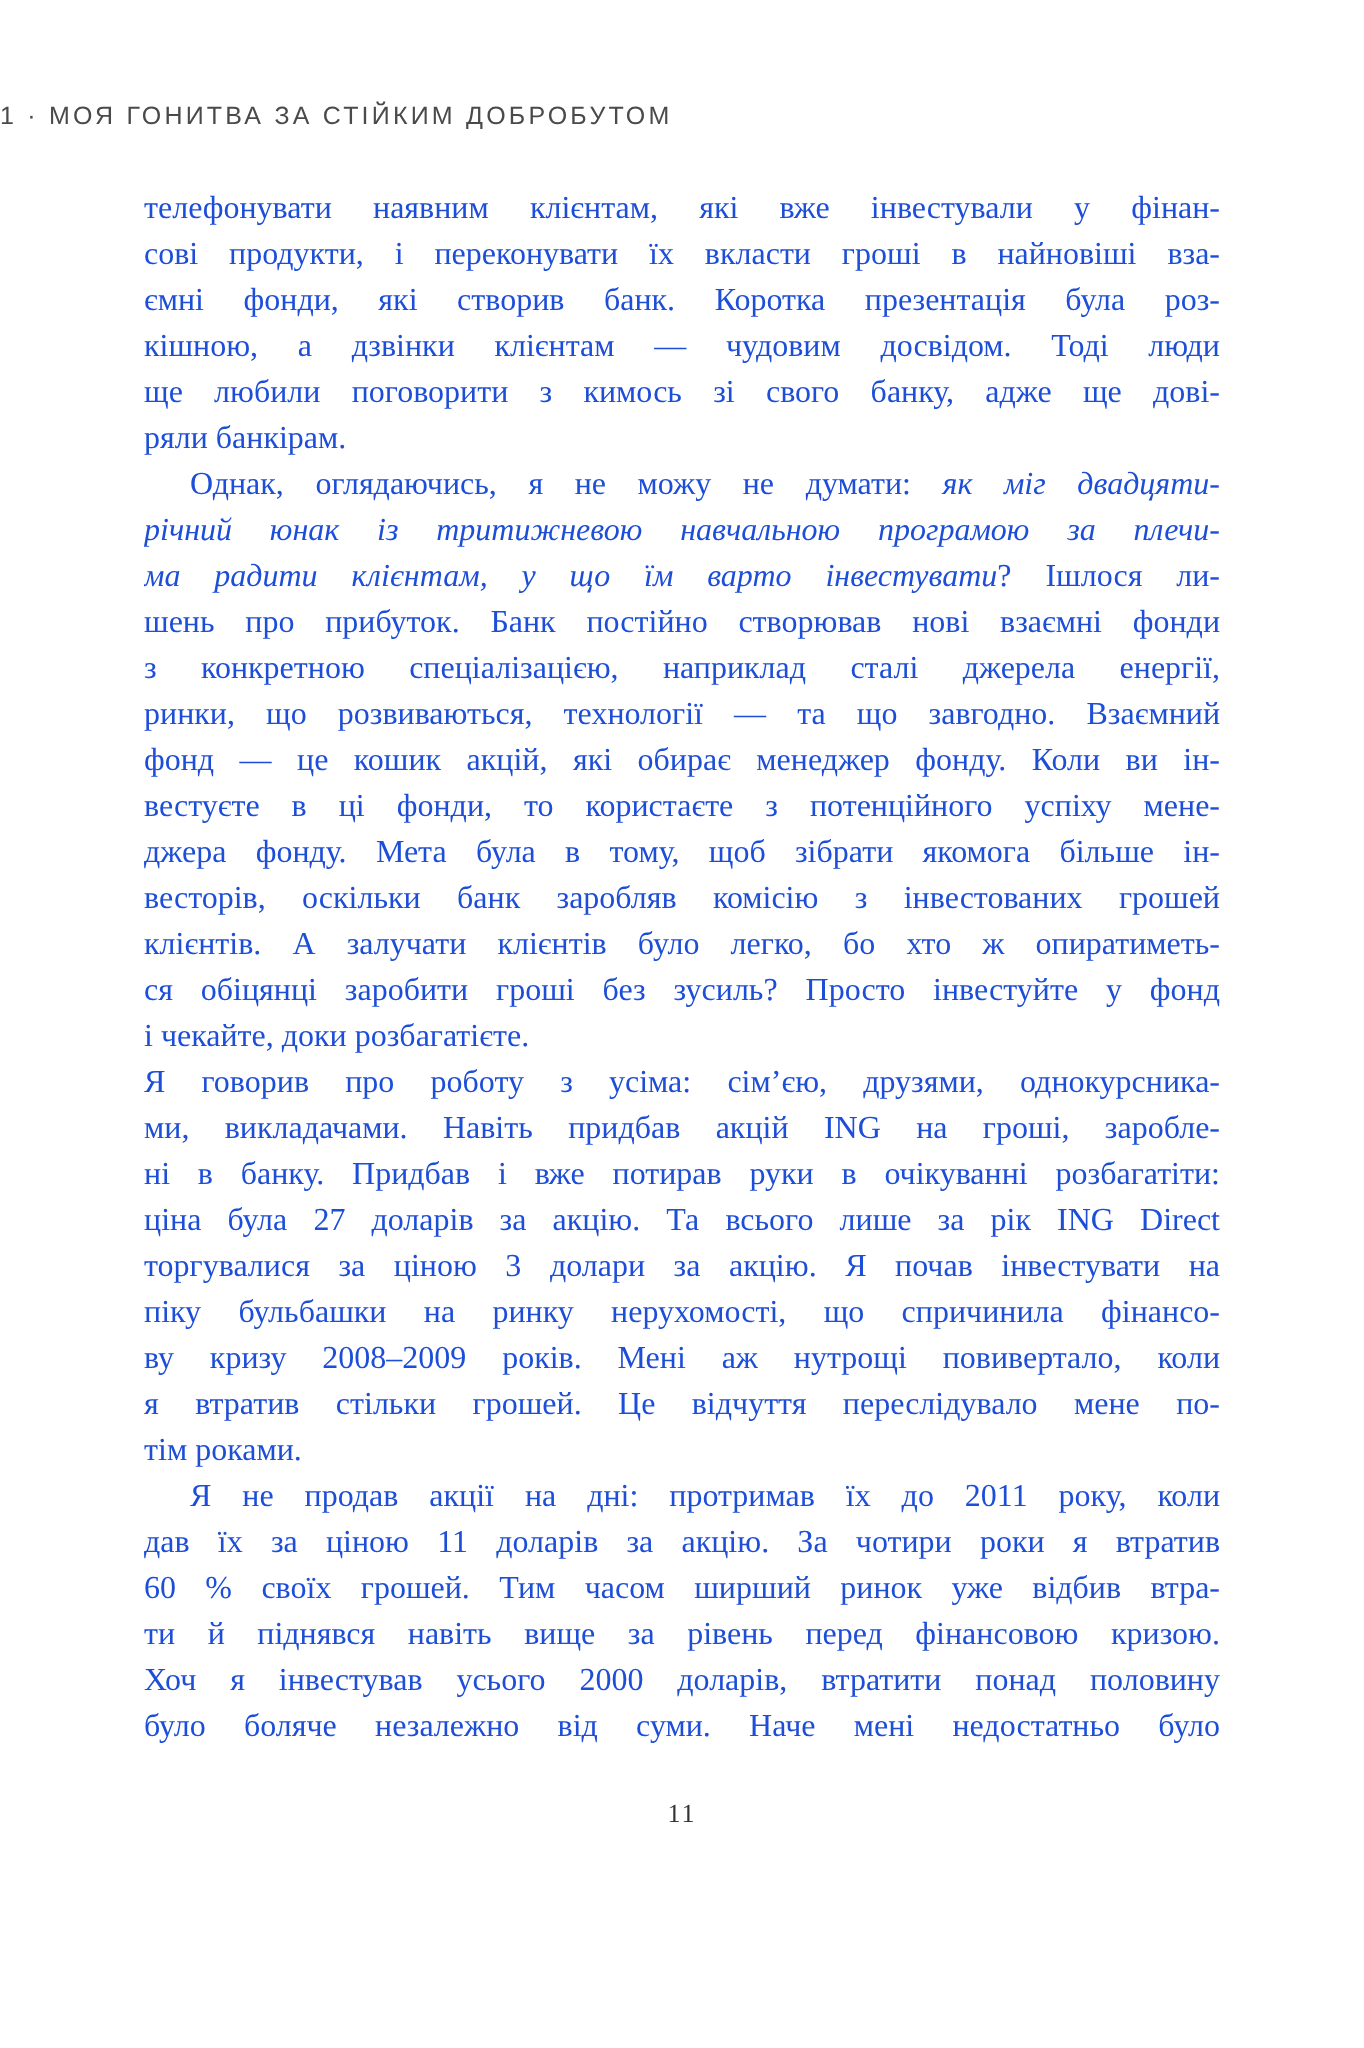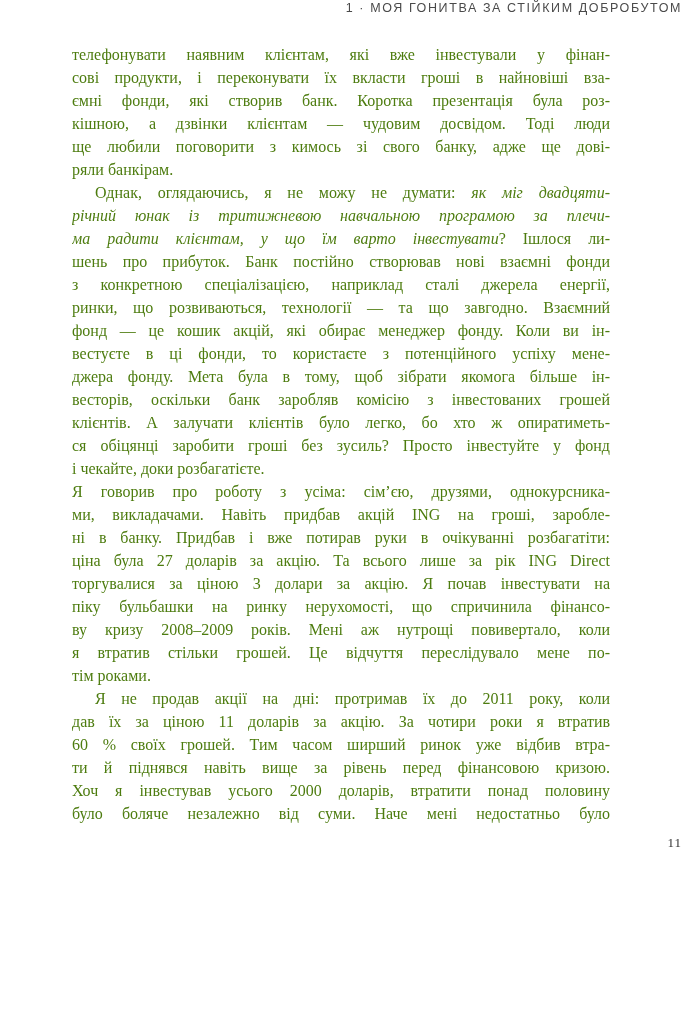--- a/index.html
+++ b/index.html
@@ -10,48 +10,49 @@
     overflow: hidden;
     font-family: "Liberation Serif", serif;
   }
   .page {
     position: relative;
     width: 682px;
     height: 1024px;
     background: #ffffff;
   }
   .running-header {
-    text-align: right;
+    padding-top: 50px;
+    text-align: left;
     font-family: "Liberation Sans", sans-serif;
     font-size: 12.5px;
     line-height: 16px;
     letter-spacing: 1.6px;
     color: #4a4a4a;
   }
   .body-text {
     width: 538px;
     margin: 27px auto 0 auto;
     font-size: 16px;
     line-height: 23px;
-    color: #4d7c0f;
+    color: #1d4ed8;
   }
   .paragraph { margin: 0; }
   .line {
     text-align: justify;
     text-align-last: justify;
     white-space: normal;
     height: 23px;
     overflow: hidden;
   }
   .line.last { text-align-last: left; }
   .line.indent { text-indent: 23px; }
   .it { font-style: italic; }
   .page-footer {
-    margin-top: 10px;
-    text-align: right;
+    margin-top: 24px;
+    text-align: center;
     font-size: 13px;
     letter-spacing: 1px;
     color: #333333;
   }
 </style>
 </head>
 <body>
 
 <div class="page">
   <div class="running-header">1 · МОЯ ГОНИТВА ЗА СТІЙКИМ ДОБРОБУТОМ</div>

